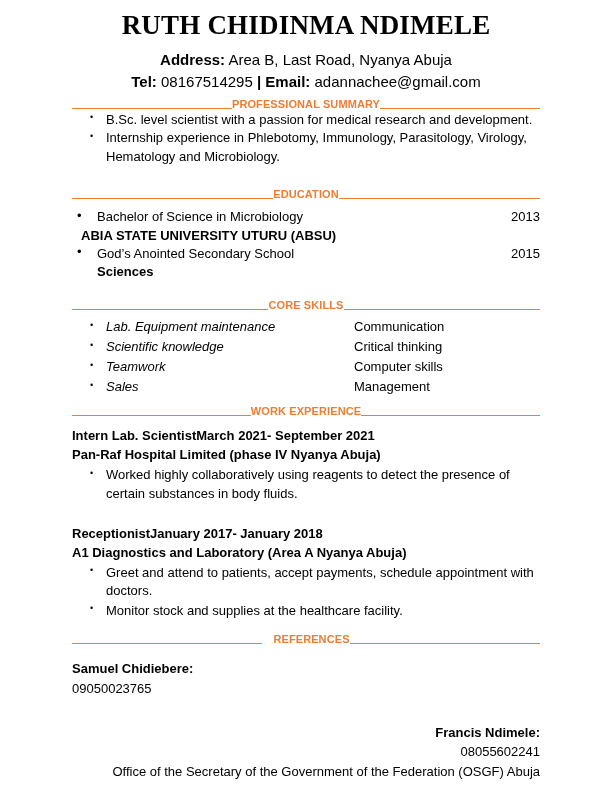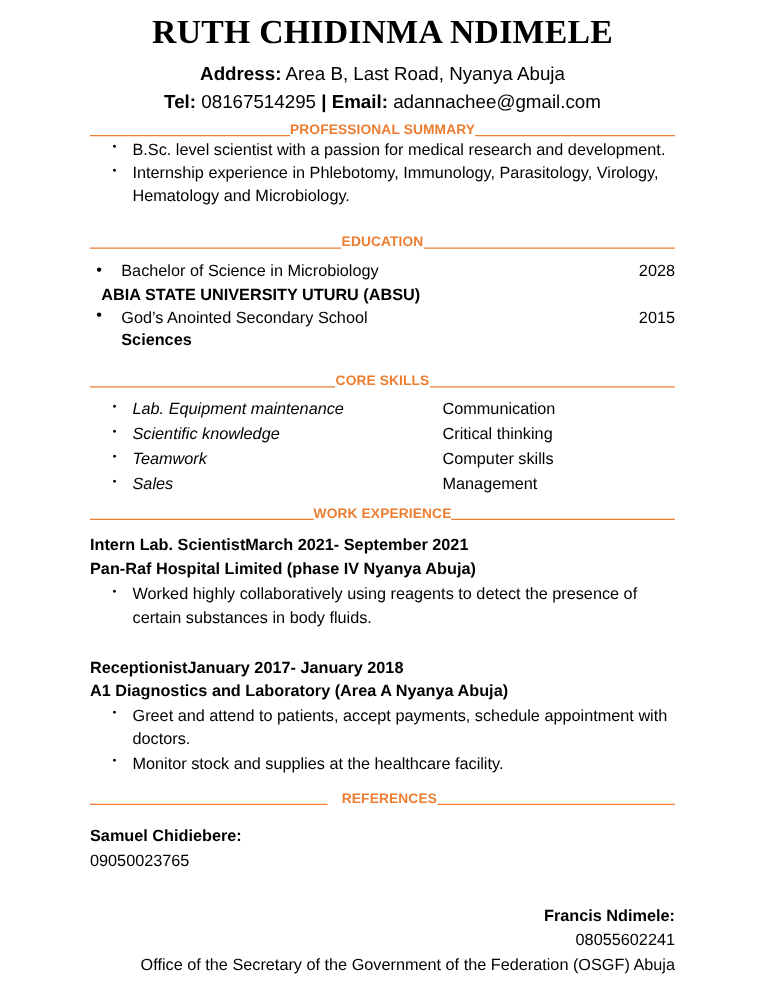--- a/index.html
+++ b/index.html
@@ -185,21 +185,21 @@
   <div class="section-head" style="margin-top:18px;">
     <span class="rule"></span>
     <span class="label">EDUCATION</span>
     <span class="rule"></span>
   </div>
   <div class="edu block">
     <ul class="bullets round">
       <li>
         <div class="edu-row">
           <span>Bachelor of Science in Microbiology</span>
-          <span class="yr">2028</span>
+          <span class="yr">2013</span>
         </div>
       </li>
     </ul>
     <div class="edu-sub">ABIA STATE UNIVERSITY UTURU (ABSU)</div>
     <ul class="bullets round">
       <li>
         <div class="edu-row">
           <span>God’s Anointed Secondary School</span>
           <span class="yr">2015</span>
         </div>

